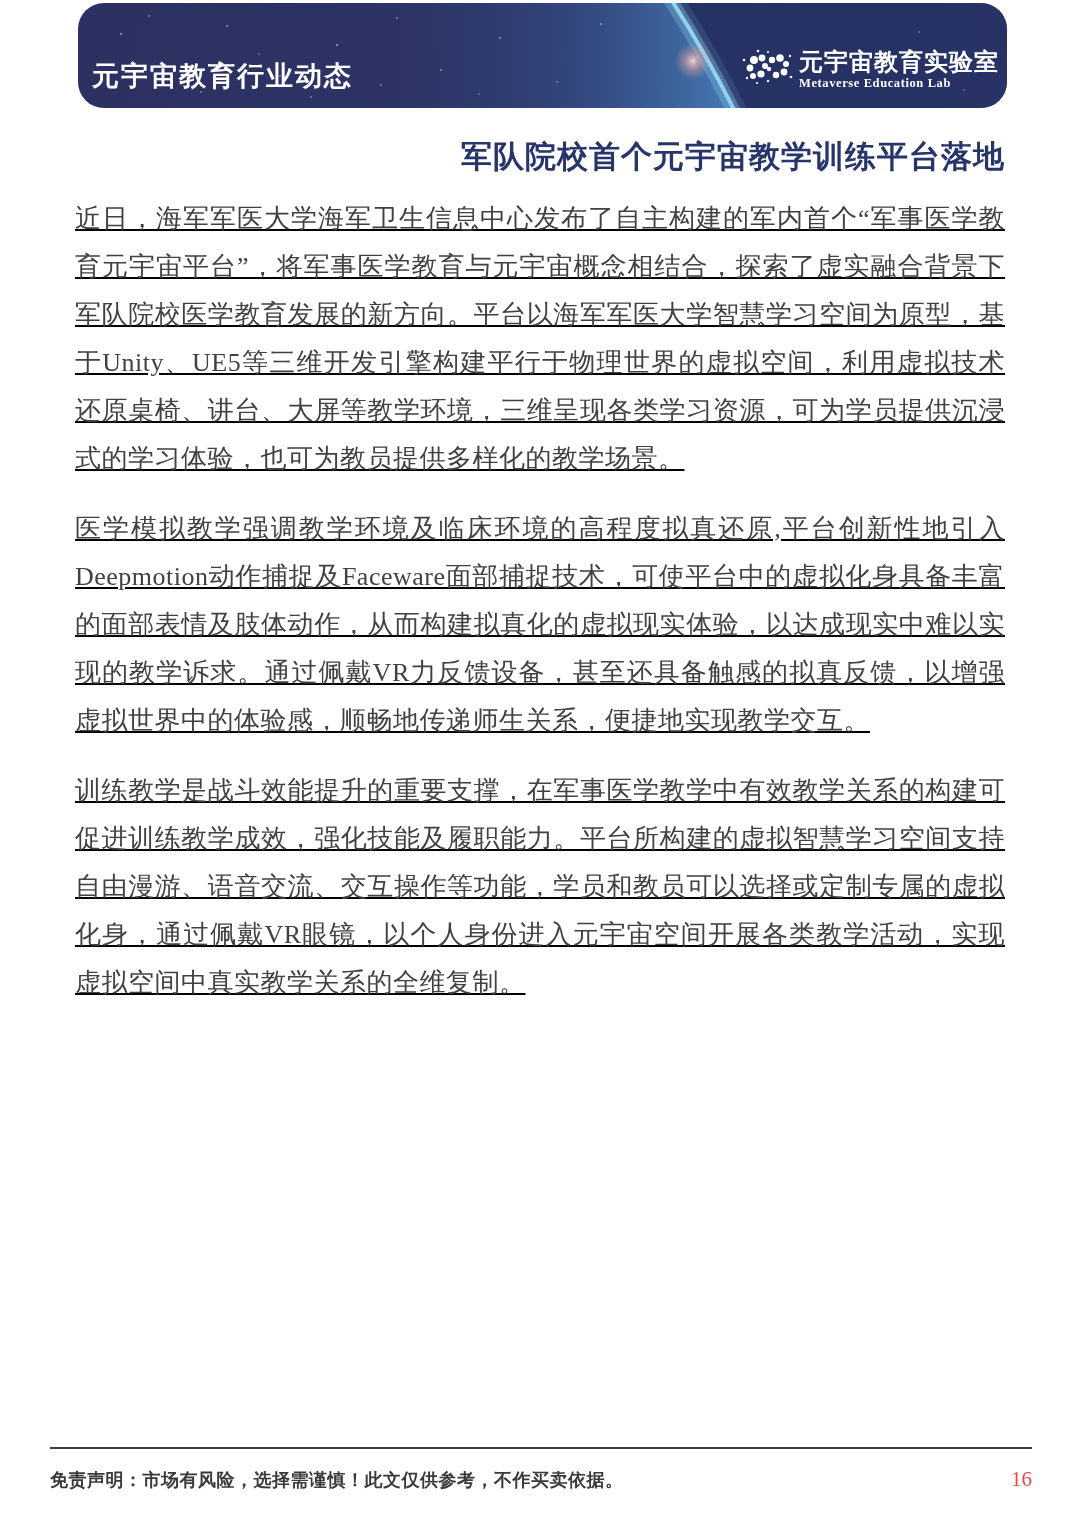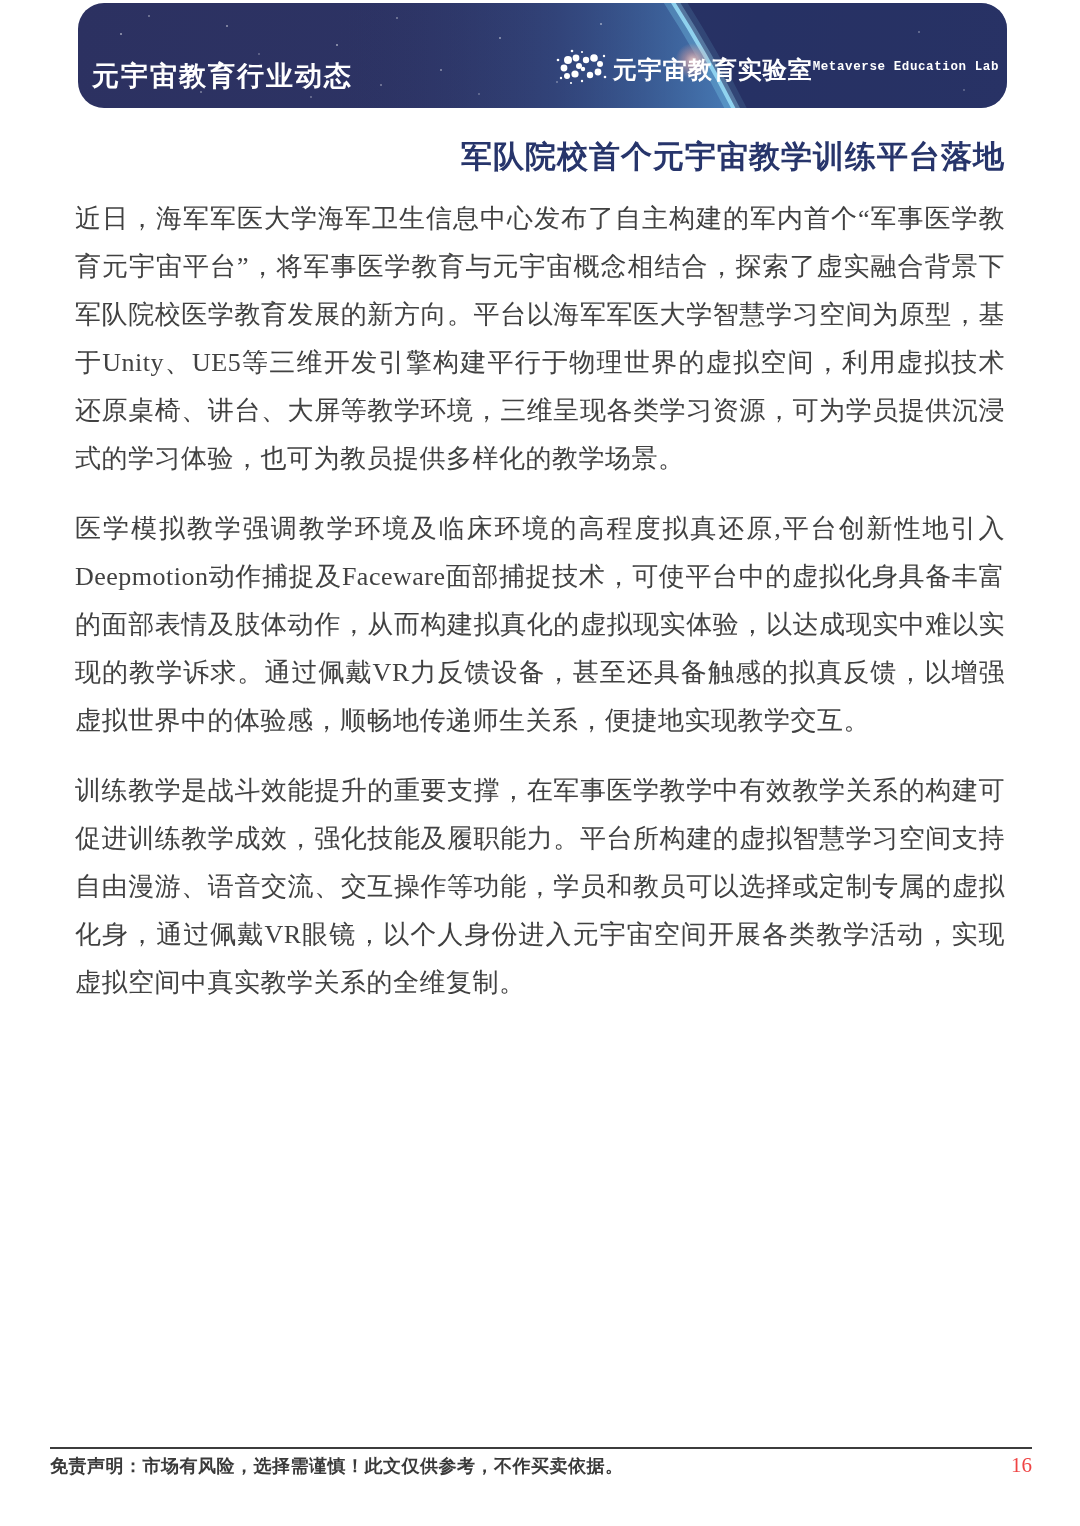--- a/index.html
+++ b/index.html
@@ -18,38 +18,38 @@
                     362px 66px rgba(255,255,255,.45),421px 34px rgba(255,255,255,.5),
                     478px 78px rgba(255,255,255,.35),122px 88px rgba(255,255,255,.4),
                     232px 93px rgba(255,255,255,.35),302px 81px rgba(255,255,255,.4),
                     522px 20px rgba(255,255,255,.5), 70px 12px rgba(255,255,255,.4),
                     180px 50px rgba(255,255,255,.3), 400px 90px rgba(255,255,255,.3),
                     840px 28px rgba(255,255,255,.35),885px 86px rgba(255,255,255,.3);}
   .banner-title{position:absolute;left:14px;bottom:14px;color:#ffffff;font-weight:700;
                 font-size:27px;letter-spacing:2px;font-family:"Liberation Serif","DejaVu Serif",serif;}
   .logo{position:absolute;right:8px;top:44px;display:flex;align-items:center;color:#ffffff;}
   .logo .dots{width:52px;height:46px;margin-right:6px;}
-  .logo-text{display:flex;flex-direction:row;line-height:1;}
+  .logo-text{display:flex;flex-direction:column;line-height:1;}
   .logo-cn{font-size:24px;font-weight:700;letter-spacing:1px;
            font-family:"Liberation Sans","DejaVu Sans",sans-serif;}
   .logo-en{font-size:12.5px;font-weight:700;letter-spacing:.6px;margin-top:3px;
-           font-family:Liberation Mono, monospace;}
+           font-family:Liberation Serif, serif;}
 
   
   .article{position:absolute;left:75px;top:108px;width:930px;}
   .article-title{margin:32px 0 0 0;font-size:31px;line-height:34px;font-weight:700;
                  color:#27356b;letter-spacing:1px;
                  font-family:"Liberation Sans","DejaVu Sans",sans-serif;text-align:right;}
-  .paragraphs{margin-top:21px;}
+  .paragraphs{margin-top:21px;text-decoration:underline;}
   .paragraphs p{margin:0 0 22px 0;font-size:26px;line-height:48px;color:#414141;
                 text-align:justify;letter-spacing:.5px;}
 
   
   .footer{position:absolute;left:50px;right:48px;top:1447px;border-top:2px solid #3c3c3c;
-          padding-top:4px;display:flex;justify-content:space-between;align-items:baseline;}
+          padding-top:18px;display:flex;justify-content:space-between;align-items:baseline;}
   .disclaimer{font-size:18px;font-weight:700;color:#3a3a3a;letter-spacing:.5px;}
   .page-number{font-size:21px;color:#ef4444;}
 </style>
 </head>
 <body>
 
 <div class="page">
 
   <div class="banner">
     <svg class="scene" width="929" height="105" viewBox="0 0 929 105">

